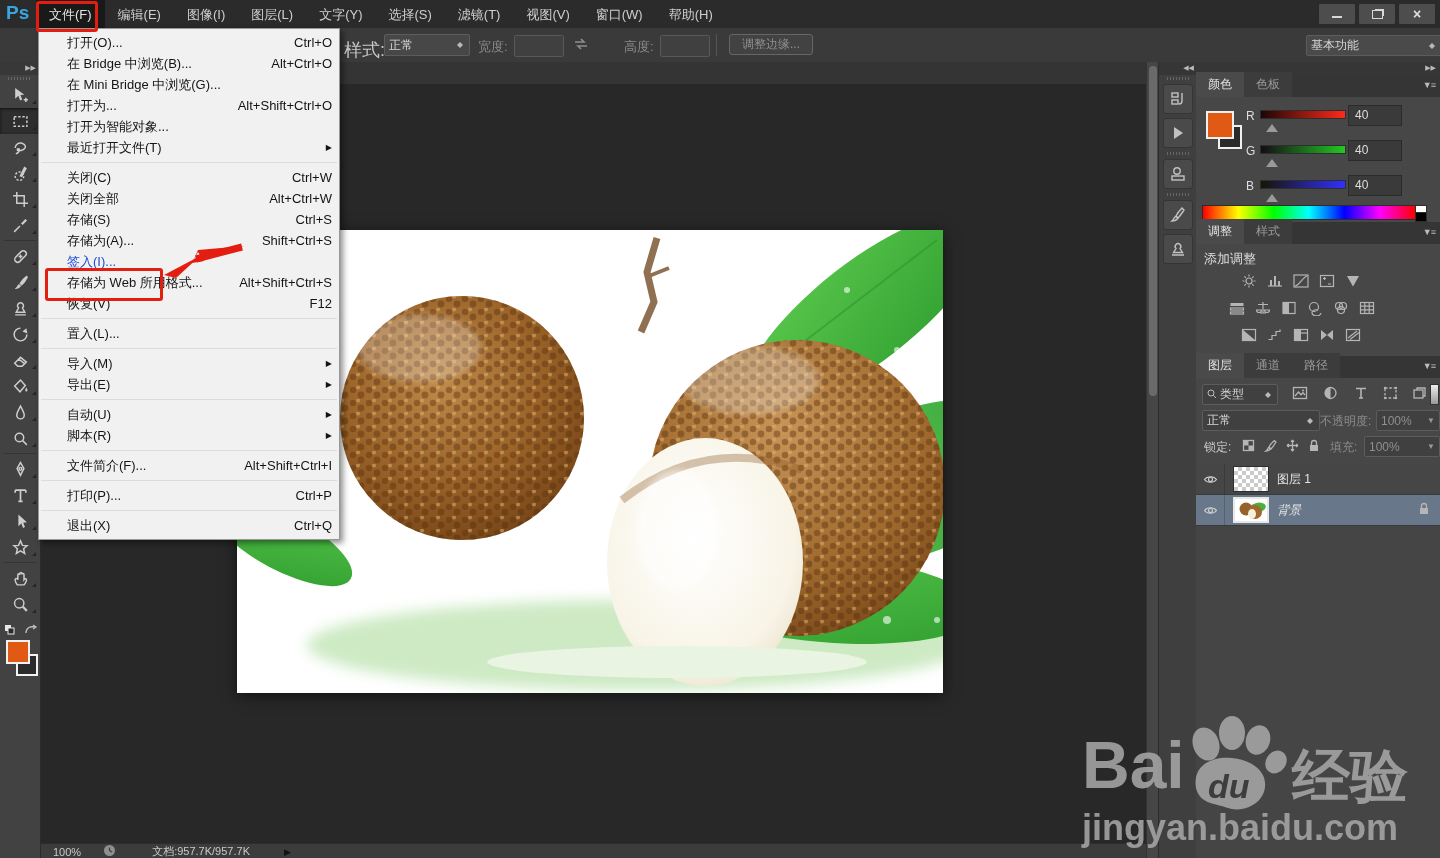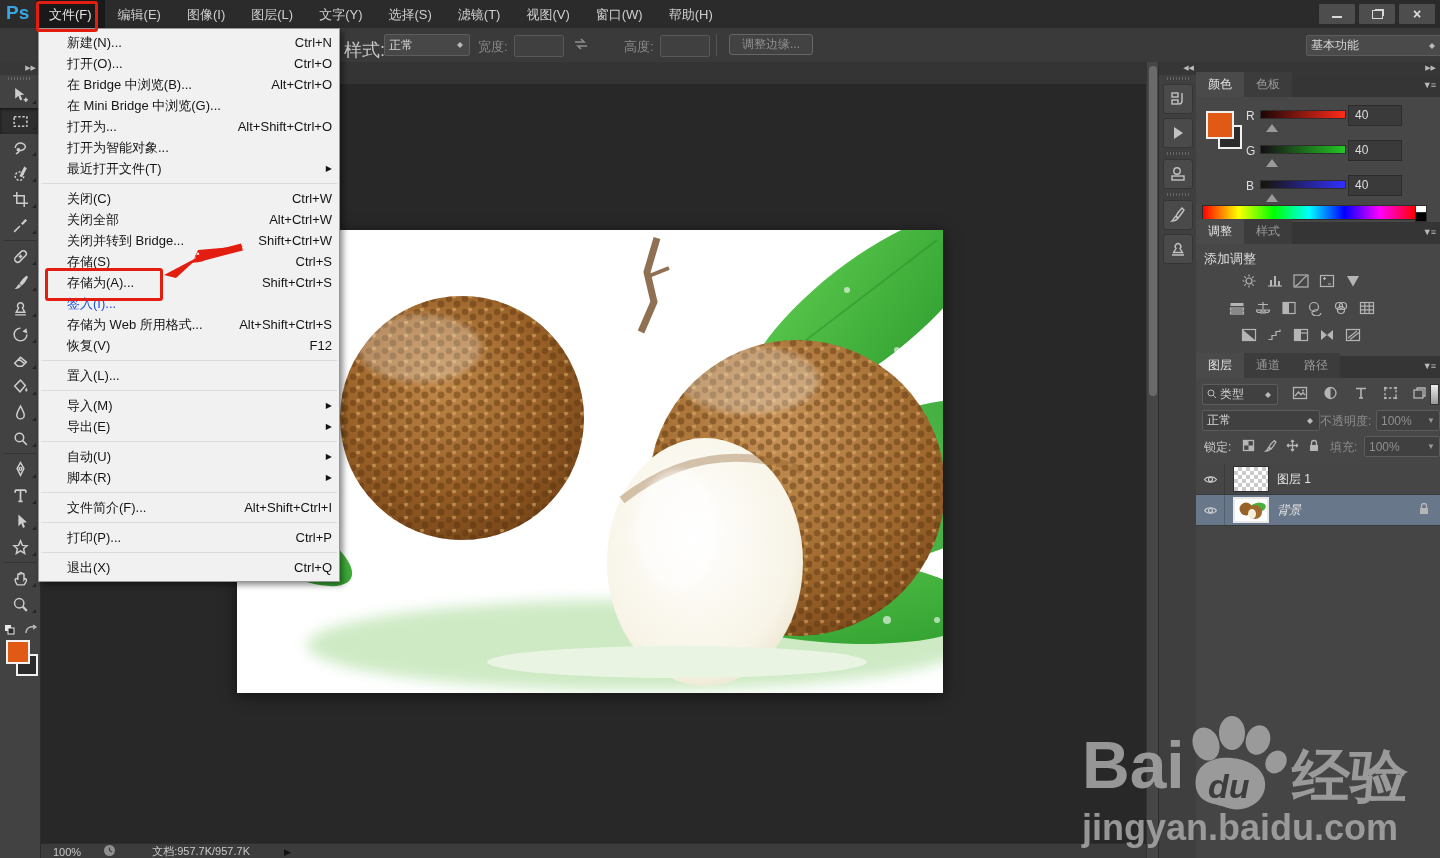--- a/index.html
+++ b/index.html
@@ -650,24 +650,20 @@
       </div>
       <div class="abs" style="left:0;top:148px;width:244px;height:333px;background:#454545;"></div>
 
     </div>
   </div>
 </div>
 
 <div class="abs filemenu">
   <div id="file-menu-items">
       <div class="fm-item">
-        <span class="fm-label">新建(N)...</span>
-        <span class="fm-sc">Ctrl+N</span>
-      </div>
-      <div class="fm-item">
         <span class="fm-label">打开(O)...</span>
         <span class="fm-sc">Ctrl+O</span>
       </div>
       <div class="fm-item">
         <span class="fm-label">在 Bridge 中浏览(B)...</span>
         <span class="fm-sc">Alt+Ctrl+O</span>
       </div>
       <div class="fm-item">
         <span class="fm-label">在 Mini Bridge 中浏览(G)...</span>
         <span class="fm-sc"></span>
@@ -686,24 +682,20 @@
         <span class="fm-sub">▶</span>
       </div>
       <div class="fm-sep"></div>
       <div class="fm-item">
         <span class="fm-label">关闭(C)</span>
         <span class="fm-sc">Ctrl+W</span>
       </div>
       <div class="fm-item">
         <span class="fm-label">关闭全部</span>
         <span class="fm-sc">Alt+Ctrl+W</span>
-      </div>
-      <div class="fm-item">
-        <span class="fm-label">关闭并转到 Bridge...</span>
-        <span class="fm-sc">Shift+Ctrl+W</span>
       </div>
       <div class="fm-item">
         <span class="fm-label">存储(S)</span>
         <span class="fm-sc">Ctrl+S</span>
       </div>
       <div class="fm-item">
         <span class="fm-label">存储为(A)...</span>
         <span class="fm-sc">Shift+Ctrl+S</span>
       </div>
       <div class="fm-item fm-disabled">

